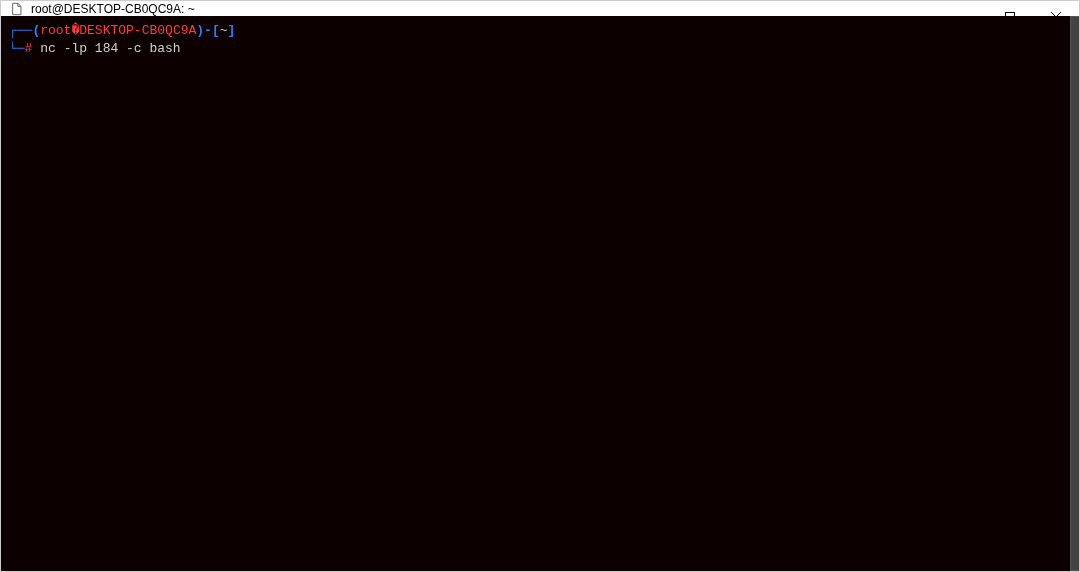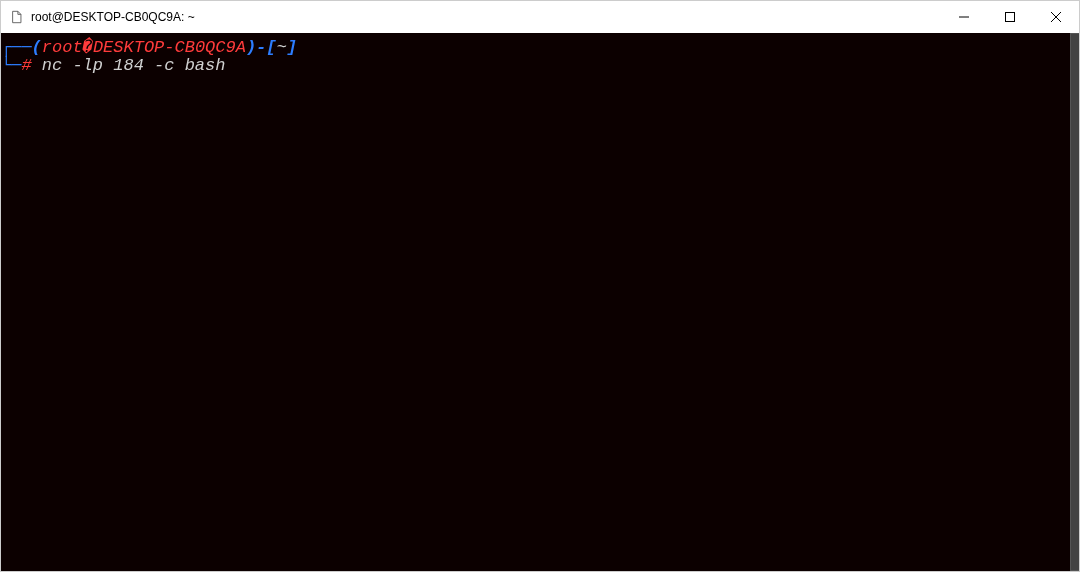--- a/index.html
+++ b/index.html
@@ -16,21 +16,21 @@
     }
     .window {
       width: 1080px;
       height: 572px;
       border: 1px solid #cccccc;
       background: #ffffff;
       display: flex;
       flex-direction: column;
     }
     .titlebar {
-      height: 32px;
+      height: 15px;
       background: #ffffff;
       display: flex;
       align-items: center;
       padding-left: 8px;
       user-select: none;
     }
     .titlebar-icon {
       width: 16px;
       height: 16px;
       margin-right: 6px;
@@ -62,25 +62,24 @@
     }
     .window-control svg {
       width: 10px;
       height: 10px;
     }
     .terminal-area {
       flex: 1;
       background: #0c0000;
       position: relative;
       font-family: "Consolas", "Courier New", monospace;
-      font-size: 17px;
+      font-size: 13px;
       line-height: 18px;
-      padding: 6px 6px 6px 0;
+      padding: 6px 6px 6px 8px;
       color: #cccccc;
-      font-style: italic;
     }
     .scrollbar-track {
       position: absolute;
       right: 0;
       top: 0;
       width: 10px;
       height: 100%;
     }
     .scrollbar-thumb {
       position: absolute;

